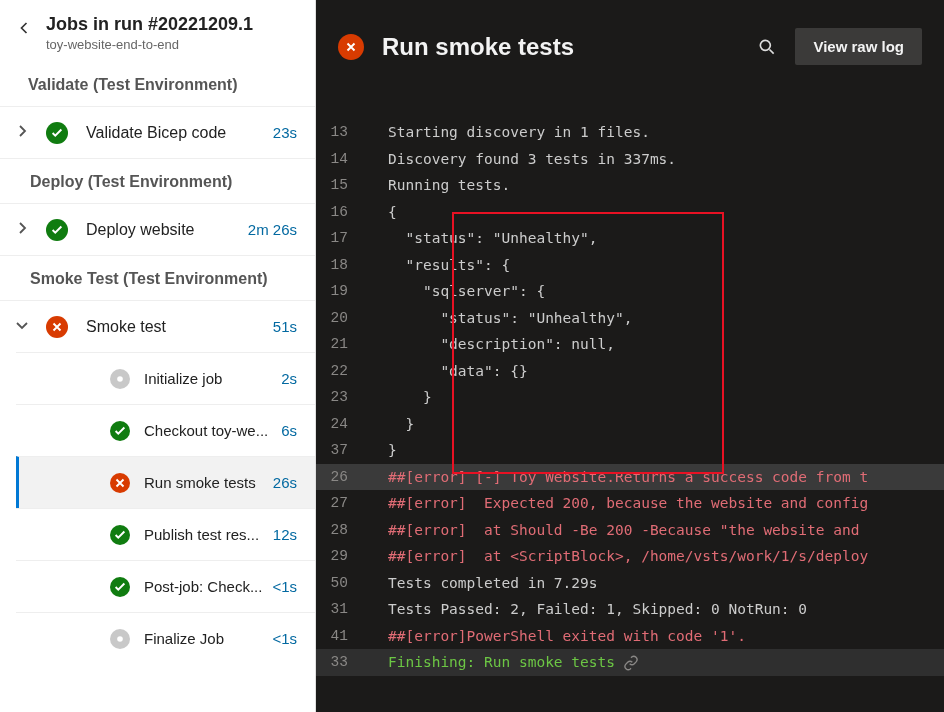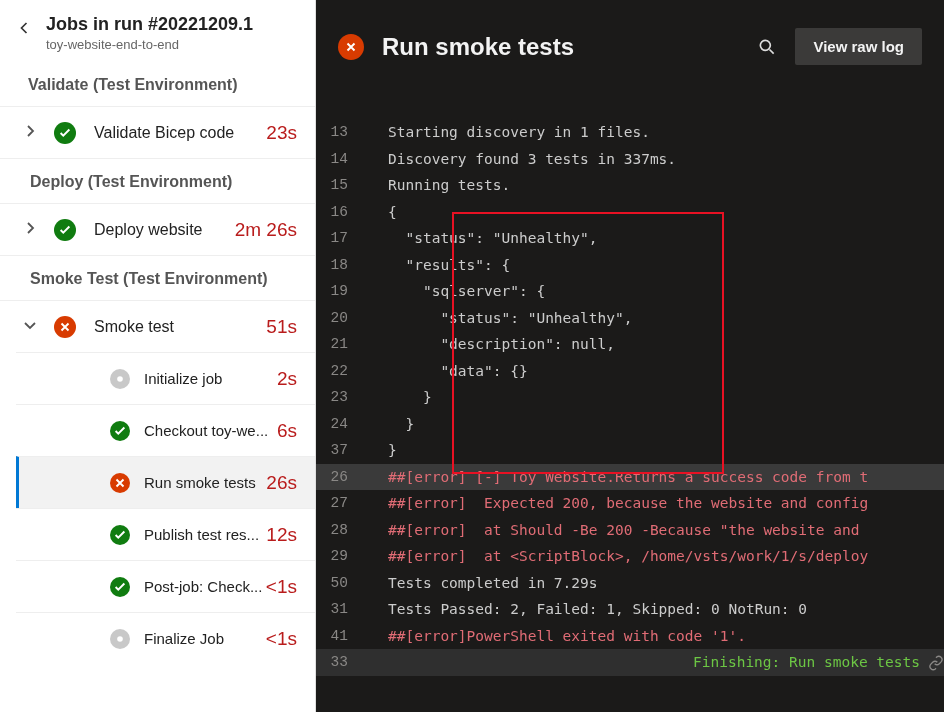--- a/index.html
+++ b/index.html
@@ -28,32 +28,32 @@
   .left-sub { font-size: 13px; color: #666; margin-top: 2px; }
   .stage-header {
     font-size: 16px; font-weight: 600; color: #555;
     padding: 14px 18px 12px 30px;
     border-top: 1px solid #eee;
   }
   .stage-header:first-of-type { border-top: none; padding-left: 28px; }
   .job-row, .step-row {
     display: flex; align-items: center;
     height: 52px;
-    padding: 0 18px 0 22px;
+    padding: 0 18px 0 14px;
     border-top: 1px solid #eee;
     cursor: pointer;
   }
   .job-row .chev { width: 18px; margin-right: 14px; flex-shrink:0;}
   .status-ico { width: 22px; height: 22px; border-radius: 50%; display:flex;align-items:center;justify-content:center; flex-shrink:0; }
   .status-success { background:#107c10; }
   .status-fail { background:#d83b01; }
   .status-skipped { background:#c8c8c8; }
   .status-ico svg { width: 14px; height:14px; }
   .job-label { margin-left: 18px; font-size: 16px; color: #222; flex: 1; white-space:nowrap; overflow:hidden; text-overflow:ellipsis;}
-  .job-dur { font-size: 19px; color: #b91c1c; text-align: right; }
+  .job-dur { font-size: 15px; color: #0369a1; text-align: right; }
   .step-row { padding-left: 94px; margin-left: 16px; }
   .step-row .status-ico { width: 20px; height:20px; }
   .step-row .job-label { margin-left: 14px; font-size: 15px;}
   .step-row.selected { background: #f2f2f2; border-left: 3px solid #0078d4; padding-left: 91px;}
   
   .right {
     flex: 1; height: 100%;
     background: #1b1a19;
     color: #d4d4d4;
     display: flex; flex-direction: column;
@@ -79,21 +79,21 @@
     line-height: 26.5px;
     overflow: hidden;
     padding-top: 36px;
     position: relative;
   }
   .log-line { display:flex; white-space: pre; padding-right: 0;}
   .ln { width: 52px; text-align: right; padding-right: 20px; color: #8a8886; flex-shrink:0; user-select:none;font-family:Liberation Mono, monospace;}
   .lc { flex:1; overflow:hidden;margin-left:20px; }
   .c-plain { color: #cccccc; }
   .c-err   { color: #e06c75; }
-  .c-finish{ color: #6cc644; text-align: right; }
+  .c-finish{ color: #6cc644; }
   .log-line.hl-err { background: #3a3a3a; }
   .log-line.hl-fin { background: #2f2f2f; }
   .link-ico { display:inline-flex; vertical-align:middle; margin-left:8px; color:#8a8886;}
   .redbox {
     position: absolute;
     border: 2px solid #e81123;
     pointer-events: none;
   }
   .status-fail.big { width: 26px; height:26px; }
 </style>

